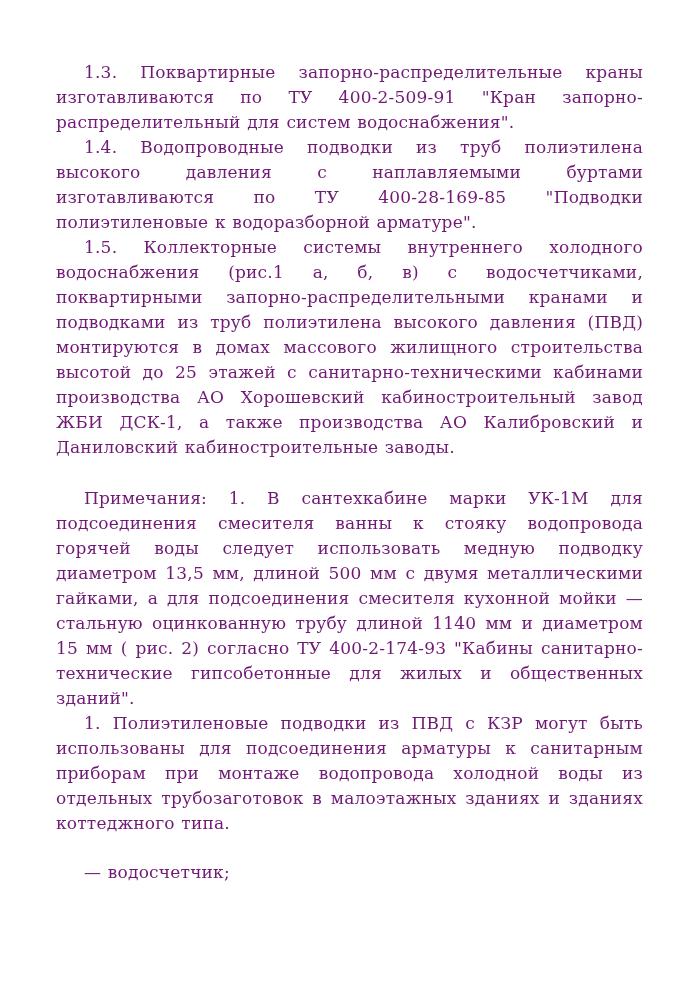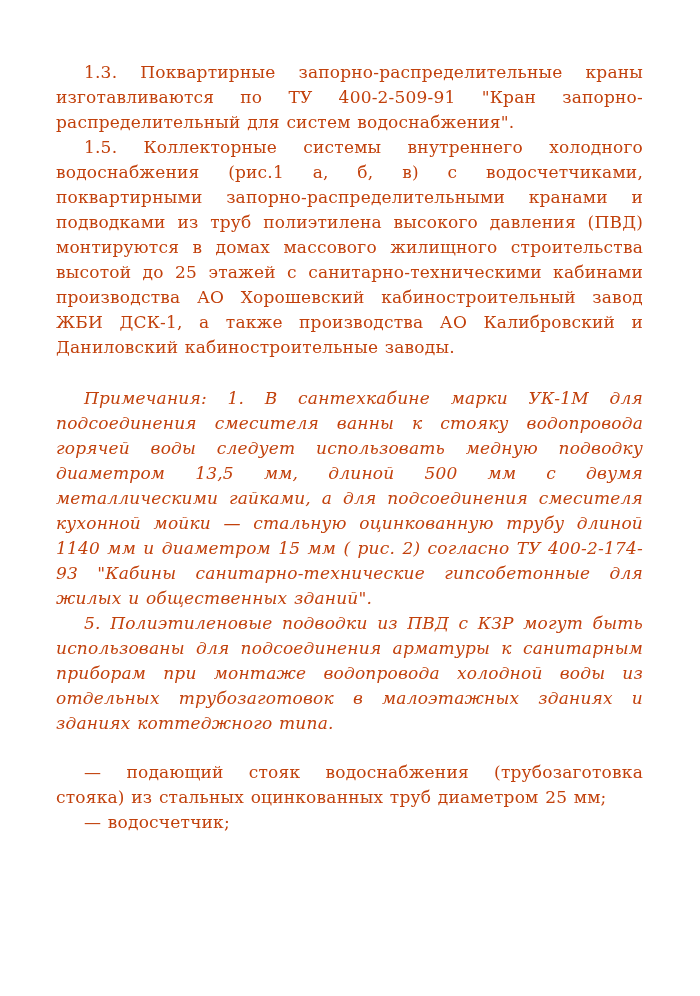--- a/index.html
+++ b/index.html
@@ -6,50 +6,49 @@
     margin: 0;
     padding: 0;
     background: #ffffff;
   }
   .page {
     position: relative;
     width: 700px;
     height: 996px;
     box-sizing: border-box;
     background: #ffffff;
-    color: #c2410c;
+    color: #701a75;
     padding: 60px 57px 0 56px;
     font-family: "DejaVu Serif", "Liberation Serif", serif;
     font-size: 17px;
     line-height: 25px;
     letter-spacing: 0.2px;
     overflow: hidden;
   }
   .para {
     margin: 0;
     text-align: justify;
     text-indent: 28px;
     word-spacing: 1px;
   }
   .note {
-    font-style: italic;
   }
   .spacer-lg { height: 26px; }
   .spacer-md { height: 24px; }
 </style>
 </head>
 <body>
 
 <div class="page">
   <p class="para">1.3. Поквартирные запорно-распределительные краны изготавливаются по ТУ 400-2-509-91 "Кран запорно-распределительный для систем водоснабжения".</p>
+  <p class="para">1.4. Водопроводные подводки из труб полиэтилена высокого давления с наплавляемыми буртами изготавливаются по ТУ 400-28-169-85 "Подводки полиэтиленовые к водоразборной арматуре".</p>
   <p class="para">1.5. Коллекторные системы внутреннего холодного водоснабжения (рис.1 а, б, в) с водосчетчиками, поквартирными запорно-распределительными кранами и подводками из труб полиэтилена высокого давления (ПВД) монтируются в домах массового жилищного строительства высотой до 25 этажей с санитарно-техническими кабинами производства АО Хорошевский кабиностроительный завод ЖБИ ДСК-1, а также производства АО Калибровский и Даниловский кабиностроительные заводы.</p>
 
   <div class="spacer-lg"></div>
 
   <p class="para note">Примечания: 1. В сантехкабине марки УК-1М для подсоединения смесителя ванны к стояку водопровода горячей воды следует использовать медную подводку диаметром 13,5 мм, длиной 500 мм с двумя металлическими гайками, а для подсоединения смесителя кухонной мойки — стальную оцинкованную трубу длиной 1140 мм и диаметром 15 мм ( рис. 2) согласно ТУ 400-2-174-93 "Кабины санитарно-технические гипсобетонные для жилых и общественных зданий".</p>
-  <p class="para note">5. Полиэтиленовые подводки из ПВД с КЗР могут быть использованы для подсоединения арматуры к санитарным приборам при монтаже водопровода холодной воды из отдельных трубозаготовок в малоэтажных зданиях и зданиях коттеджного типа.</p>
+  <p class="para note">1. Полиэтиленовые подводки из ПВД с КЗР могут быть использованы для подсоединения арматуры к санитарным приборам при монтаже водопровода холодной воды из отдельных трубозаготовок в малоэтажных зданиях и зданиях коттеджного типа.</p>
 
   <div class="spacer-md"></div>
 
-  <p class="para">— подающий стояк водоснабжения (трубозаготовка стояка) из стальных оцинкованных труб диаметром 25 мм;</p>
   <p class="para">— водосчетчик;</p>
 
 </div>
 
 </body></html>

